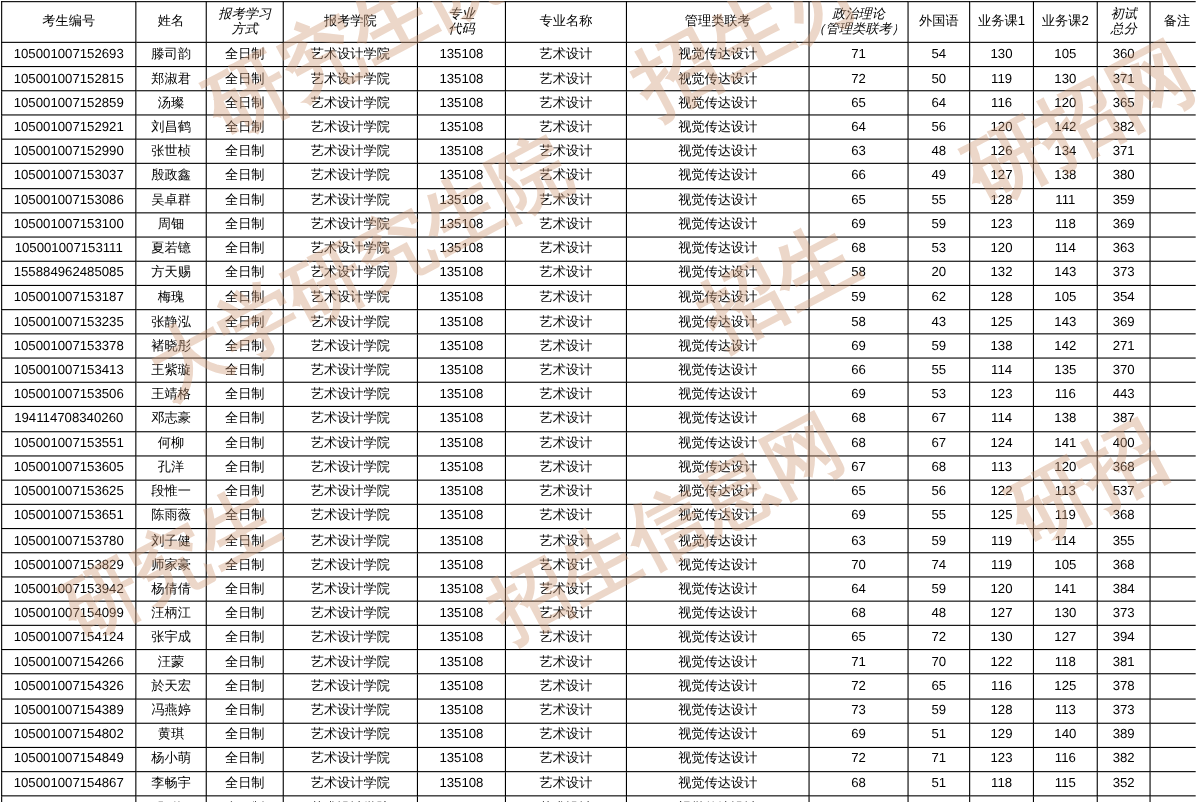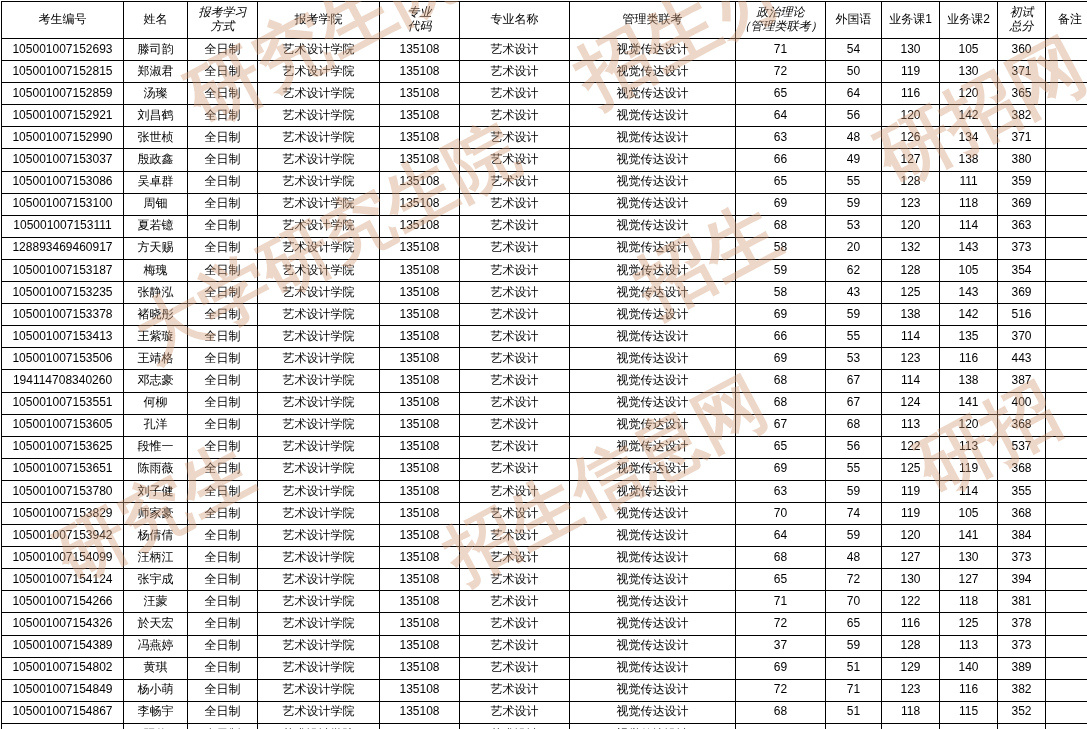--- a/index.html
+++ b/index.html
@@ -277,21 +277,21 @@
           <td>艺术设计</td>
           <td>视觉传达设计</td>
           <td class="num">68</td>
           <td class="num">53</td>
           <td class="num">120</td>
           <td class="num">114</td>
           <td class="num">363</td>
           <td></td>
         </tr>
         <tr>
-          <td class="id">128893469460917</td>
+          <td class="id">155884962485085</td>
           <td class="name">方天赐</td>
           <td>全日制</td>
           <td>艺术设计学院</td>
           <td>135108</td>
           <td>艺术设计</td>
           <td>视觉传达设计</td>
           <td class="num">58</td>
           <td class="num">20</td>
           <td class="num">132</td>
           <td class="num">143</td>
@@ -333,21 +333,21 @@
           <td class="name">褚晓彤</td>
           <td>全日制</td>
           <td>艺术设计学院</td>
           <td>135108</td>
           <td>艺术设计</td>
           <td>视觉传达设计</td>
           <td class="num">69</td>
           <td class="num">59</td>
           <td class="num">138</td>
           <td class="num">142</td>
-          <td class="num">516</td>
+          <td class="num">271</td>
           <td></td>
         </tr>
         <tr>
           <td class="id">105001007153413</td>
           <td class="name">王紫璇</td>
           <td>全日制</td>
           <td>艺术设计学院</td>
           <td>135108</td>
           <td>艺术设计</td>
           <td>视觉传达设计</td>
@@ -554,21 +554,21 @@
           <td></td>
         </tr>
         <tr>
           <td class="id">105001007154389</td>
           <td class="name">冯燕婷</td>
           <td>全日制</td>
           <td>艺术设计学院</td>
           <td>135108</td>
           <td>艺术设计</td>
           <td>视觉传达设计</td>
-          <td class="num">37</td>
+          <td class="num">73</td>
           <td class="num">59</td>
           <td class="num">128</td>
           <td class="num">113</td>
           <td class="num">373</td>
           <td></td>
         </tr>
         <tr>
           <td class="id">105001007154802</td>
           <td class="name">黄琪</td>
           <td>全日制</td>

